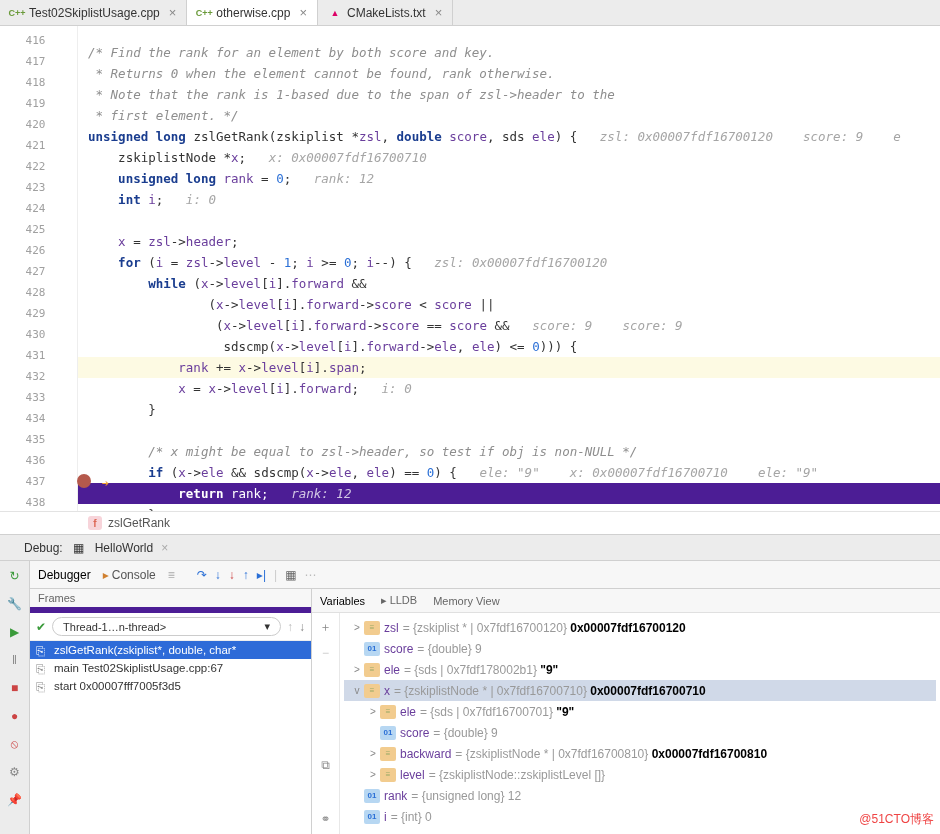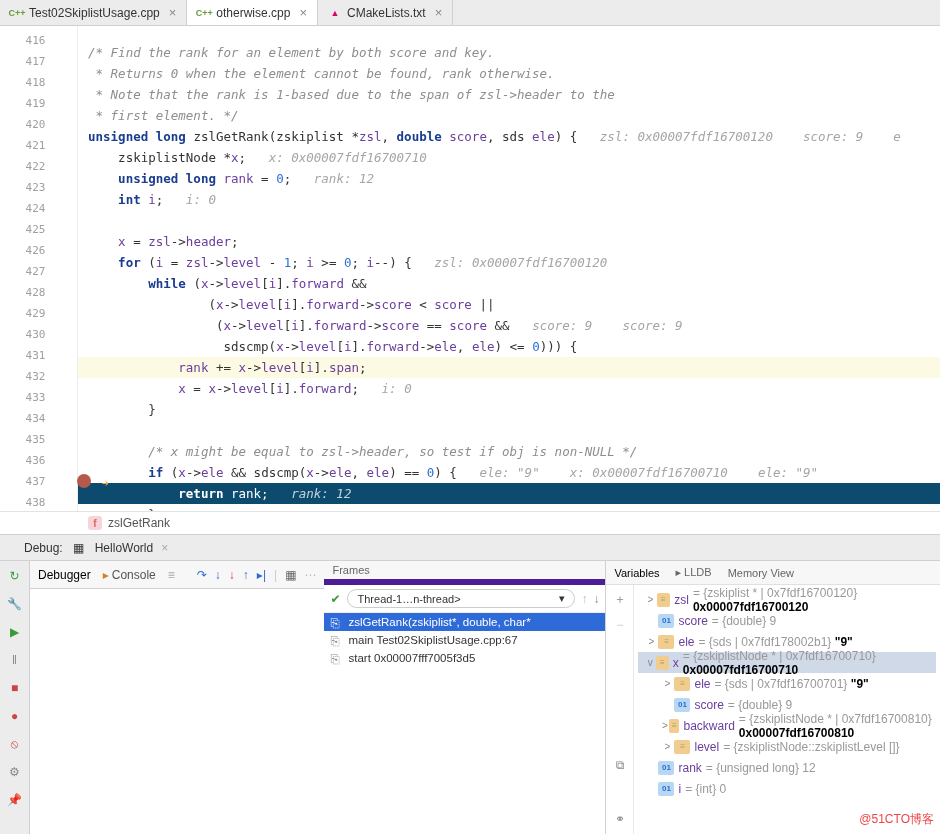--- a/index.html
+++ b/index.html
@@ -10,36 +10,36 @@
 .tab .ficon { width: 14px; height: 14px; display: inline-flex; align-items: center; justify-content: center; font-size: 9px; font-weight: bold; }
 .tab .close { color: #888; font-size: 13px; margin-left: 4px; }
 .editor { display: flex; height: 485px; background: #fff; }
 .gutter { width: 78px; background: #fff; border-right: 1px solid #eee; font-family: "Menlo", monospace; font-size: 11px; color: #a0a0a0; text-align: right; padding-right: 6px; line-height: 21px; padding-top: 4px; position: relative; }
 .gutter .ln { height: 21px; position: relative; text-align: center; }
 .bp { position: absolute; right: -20px; width: 14px; height: 14px; background: #b5594c; border-radius: 50%; top: 3px; }
 .arrow { position: absolute; right: -38px; color: #f0a030; top: 2px; font-size: 12px; }
 .code { flex: 1; font-family: "Menlo", monospace; font-size: 12.5px; line-height: 21px; padding-top: 16px; white-space: pre; overflow: hidden; }
 .code .row { height: 21px; padding-left: 10px; }
 .hl-line { background: #fdfae3; }
-.exec-line { background: #0c4a6e; color: #fff; }
+.exec-line { background: #4c1d95; color: #fff; }
 .exec-line .k, .exec-line .var, .exec-line .n, .exec-line .hint { color: #fff !important; }
 .exec-line .hint { opacity: .75; }
 .c { color: #8e8e8e; font-style: italic; }
 .k { color: #1a3d8f; font-weight: bold; }
 .var { color: #6a3e9c; }
 .n { color: #2a6fd6; }
 .hint { color: #a5a5a5; font-style: italic; }
 .breadcrumb { height: 24px; border-top: 1px solid #e3e3e3; border-bottom: 1px solid #d0d0d0; display: flex; align-items: center; padding-left: 88px; gap: 6px; font-size: 12px; color: #555; }
 .fn-badge { background: #f7d4da; color: #d65; font-weight: bold; border-radius: 3px; width: 14px; height: 14px; display: inline-flex; align-items: center; justify-content: center; font-size: 10px; }
 .debug-bar { height: 26px; background: #ececec; border-bottom: 1px solid #d0d0d0; display: flex; align-items: center; padding: 0 24px; gap: 8px; font-size: 12px; }
 .db-ic { width: 16px; height: 16px; display: inline-flex; align-items: center; justify-content: center; }
 .debug-body { display: flex; height: 273px; }
 .left-icons { width: 30px; background: #ececec; border-right: 1px solid #d0d0d0; display: flex; flex-direction: column; align-items: center; padding-top: 6px; gap: 10px; }
 .li { width: 18px; height: 18px; display: flex; align-items: center; justify-content: center; cursor: pointer; }
-.debug-main { flex: 1; display: flex; flex-direction: row; }
+.debug-main { flex: 1; display: flex; flex-direction: column; }
 .db-toolbar { height: 28px; border-bottom: 1px solid #d0d0d0; display: flex; align-items: center; padding: 0 8px; gap: 12px; background: #f7f7f7; }
 .db-tab { font-size: 12px; color: #555; cursor: pointer; }
 .db-tab.active { color: #000; }
 .db-tab .ticon { margin-right: 3px; }
 .step-icons { display: flex; gap: 8px; margin-left: 10px; }
 .step-icons span { cursor: pointer; }
 .db-panels { display: flex; flex: 1; }
 .frames-panel { width: 282px; border-right: 1px solid #d0d0d0; display: flex; flex-direction: column; }
 .panel-hdr { height: 24px; background: #f7f7f7; border-bottom: 6px solid #4c1d95; display: flex; align-items: center; padding: 0 8px; font-size: 11px; color: #666; }
 .thread-row { height: 28px; display: flex; align-items: center; padding: 0 6px; gap: 6px; border-bottom: 1px solid #eee; }

